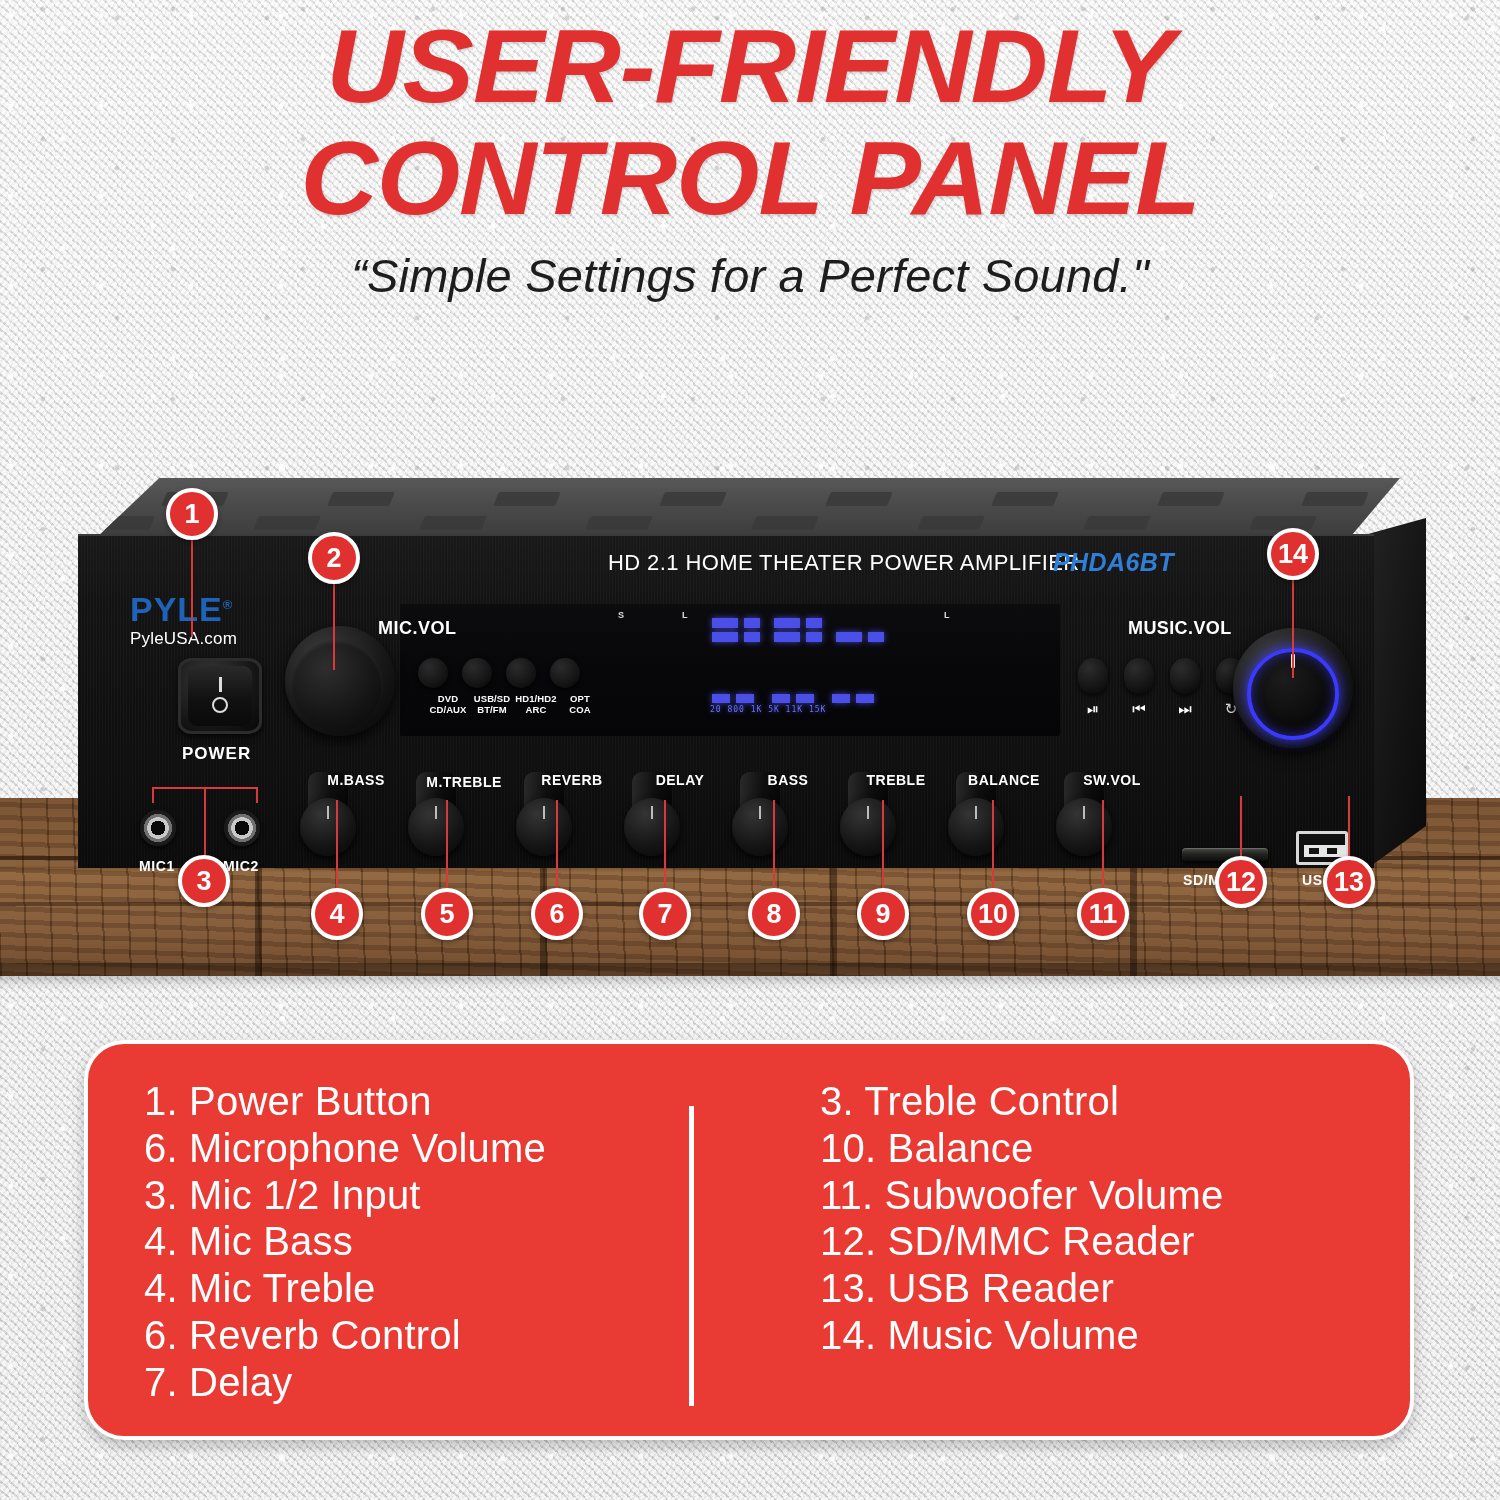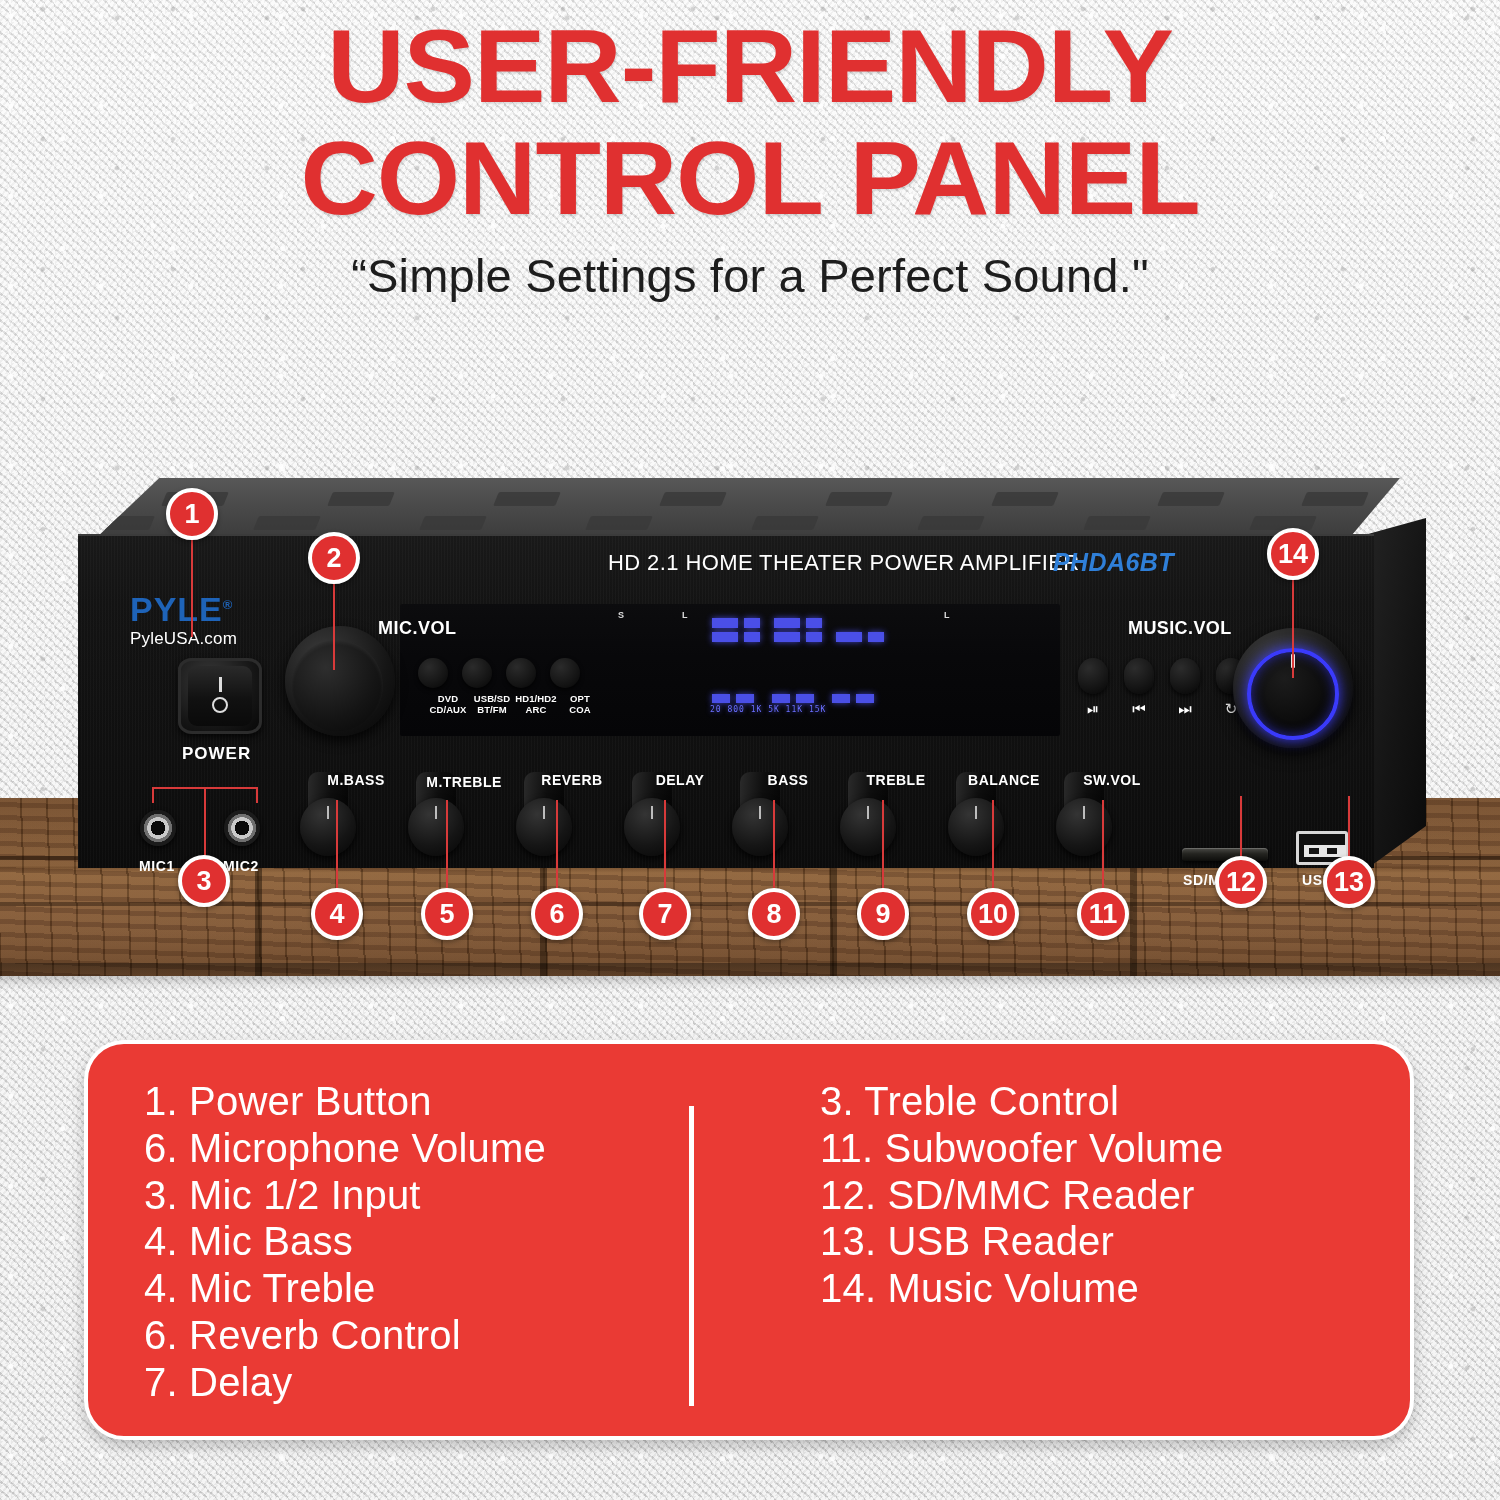--- a/index.html
+++ b/index.html
@@ -20,21 +20,21 @@
       radial-gradient(circle at 57% 26%, rgba(255,255,255,.9) 0 2px, transparent 3px),
       radial-gradient(circle at 78% 12%, rgba(150,150,150,.4) 0 1.5px, transparent 3px),
       radial-gradient(circle at 90% 33%, rgba(255,255,255,.9) 0 2px, transparent 3px),
       repeating-linear-gradient(37deg, rgba(255,255,255,.55) 0 2px, rgba(168,168,168,.25) 2px 4px, rgba(255,255,255,.5) 4px 7px),
       repeating-linear-gradient(-52deg, rgba(255,255,255,.4) 0 3px, rgba(150,150,150,.18) 3px 5px),
       linear-gradient(#f2f2f2, #e3e3e3 55%, #dcdcdc);
     background-size: 90px 90px, 130px 130px, 110px 110px, 150px 150px, 170px 170px, 9px 9px, 11px 11px, 100% 100%;
   }
 
   
-  #headline { position:absolute; top:16px; left:0; width:1500px; text-align:center; z-index:6; }
+  #headline { position:absolute; top:16px; left:0; width:1500px; text-align:center; z-index:6;font-style:italic; }
   #headline .l1, #headline .l2 {
     font-family:"Liberation Sans", sans-serif;
     font-weight:bold; color:#e03030;
     font-size:104px; line-height:.98; letter-spacing:-1px;
     transform:scaleX(1.03);
     text-shadow:1px 2px 2px rgba(0,0,0,.12);
   }
   #headline .l2 { margin-top:10px; }
   #subhead {
     margin-top:18px; font-size:47px; color:#1d1d1d;
@@ -487,18 +487,19 @@
     <div class="legitem">1. Power Button</div>
     <div class="legitem">6. Microphone Volume</div>
     <div class="legitem">3. Mic 1/2 Input</div>
     <div class="legitem">4. Mic Bass</div>
     <div class="legitem">4. Mic Treble</div>
     <div class="legitem">6. Reverb Control</div>
     <div class="legitem">7. Delay</div>
   </div>
   <div class="legcol right">
     <div class="legitem">3. Treble Control</div>
+    <div class="legitem">10. Balance</div>
     <div class="legitem">11. Subwoofer Volume</div>
     <div class="legitem">12. SD/MMC Reader</div>
     <div class="legitem">13. USB Reader</div>
     <div class="legitem">14. Music Volume</div>
   </div>
 </div>
 
 </body></html>

